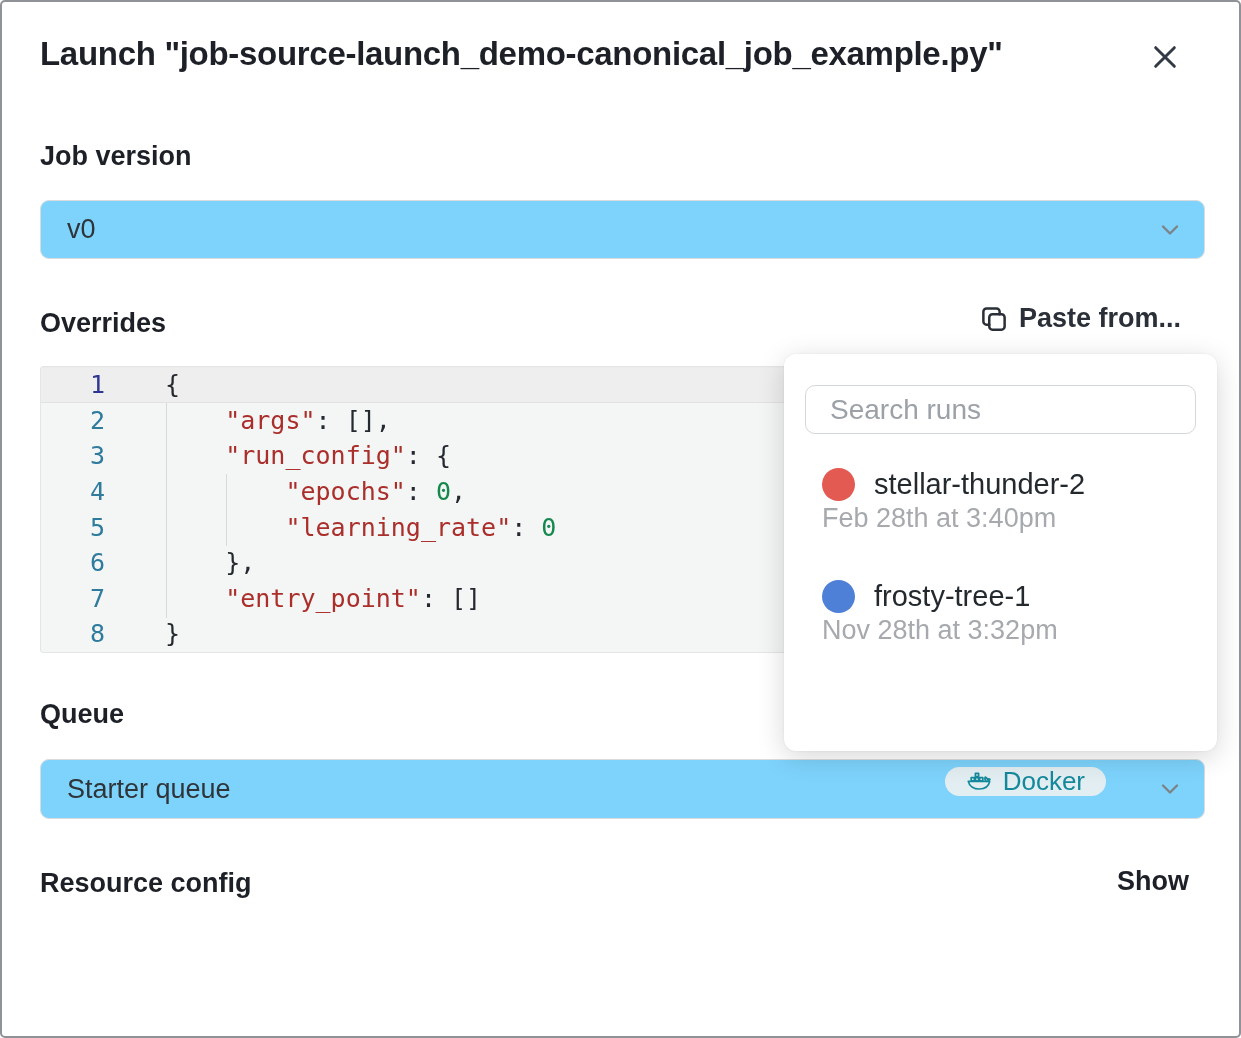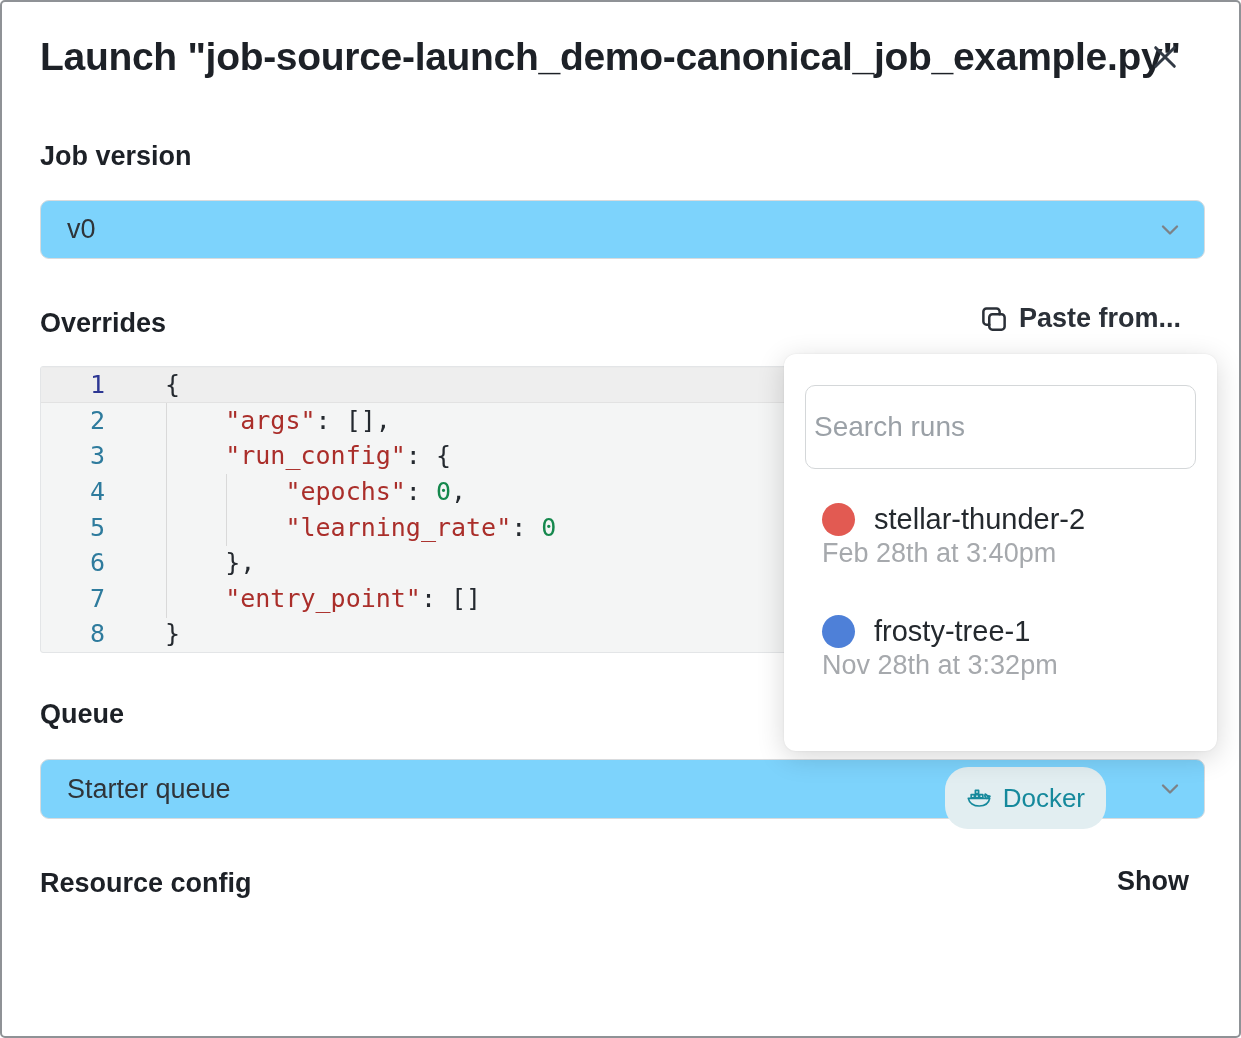--- a/index.html
+++ b/index.html
@@ -4,21 +4,21 @@
 <style>
   html,body{margin:0;padding:0}
   body{
     width:1241px;height:1038px;position:relative;
     font-family:"Liberation Sans",sans-serif;background:#fff;color:#21252b;
   }
   .frame{position:absolute;inset:0;border:2px solid #8f9296;border-radius:5px;
     background:#fff;box-sizing:border-box;overflow:hidden}
 
   
-  .dialog-title{position:absolute;left:38px;top:33px;font-size:39px;font-weight:700;
+  .dialog-title{position:absolute;left:38px;top:33px;font-size:33px;font-weight:700;
     color:#1d2127;letter-spacing:-.3px;white-space:nowrap}
   .close-btn{position:absolute;left:1142px;top:34px;width:42px;height:42px;display:flex;
     align-items:center;justify-content:center;background:none;border:none;cursor:pointer;padding:0}
   .close-btn svg{width:32px;height:32px;stroke:#323a45;stroke-width:2.2;fill:none;stroke-linecap:round}
 
   
   .field-label{position:absolute;font-size:27px;font-weight:700;color:#1d2127}
   #label-job-version{left:38px;top:139px}
   #label-overrides{left:38px;top:306px}
   #label-queue{left:38px;top:697px}
@@ -55,32 +55,32 @@
   .tok-num{color:var(--c-num)}
   .tok-pl{color:var(--c-pl)}
   .guide{position:absolute;width:1px;background:#d9d9d9}
   #guide-1{left:125px;top:36px;height:215px}
   #guide-2{left:185px;top:107px;height:72px}
 
   
   .popover{position:absolute;left:782px;top:352px;width:433px;height:397px;background:#fff;
     border-radius:12px;box-shadow:0 6px 28px rgba(0,0,0,.16),0 0 2px rgba(0,0,0,.08);
     box-sizing:border-box;padding:31px 21px 0;z-index:5}
-  .search-input{width:100%;height:84px;box-sizing:border-box;border:1.5px solid #d4d7d9;
-    border-radius:10px;padding:0 8px;font-size:28px;font-family:inherit;color:#14532d;outline:none}
+  .search-input{width:100%;height:49px;box-sizing:border-box;border:1.5px solid #d4d7d9;
+    border-radius:10px;padding:0 24px;font-size:28px;font-family:inherit;color:#14532d;outline:none}
   .search-input::placeholder{color:#9ba1a7}
   .run-item{margin-top:34px;padding-left:17px;cursor:pointer}
   .run-item + .run-item{margin-top:46px}
   .run-head{display:flex;align-items:flex-end;gap:19px}
   .run-dot{width:33px;height:33px;border-radius:50%;flex:none}
   .run-name{font-size:29px;color:#24292e}
   .run-time{margin-top:2px;font-size:27px;color:#a6a9ad}
 
   
-  .docker-pill{position:absolute;right:98px;top:7px;height:62px;display:flex;align-items:center;
+  .docker-pill{position:absolute;right:98px;top:7px;height:29px;display:flex;align-items:center;
     gap:10px;padding:0 21px;border-radius:23px;font-size:26px}
   .docker-pill svg{width:27px;height:27px;stroke:currentColor;fill:none;stroke-width:1.7;
     stroke-linecap:round;stroke-linejoin:round}
 </style>
 </head>
 <body>
 
 <div class="frame">
 
   <div class="dialog-title">Launch "job-source-launch_demo-canonical_job_example.py"</div>

